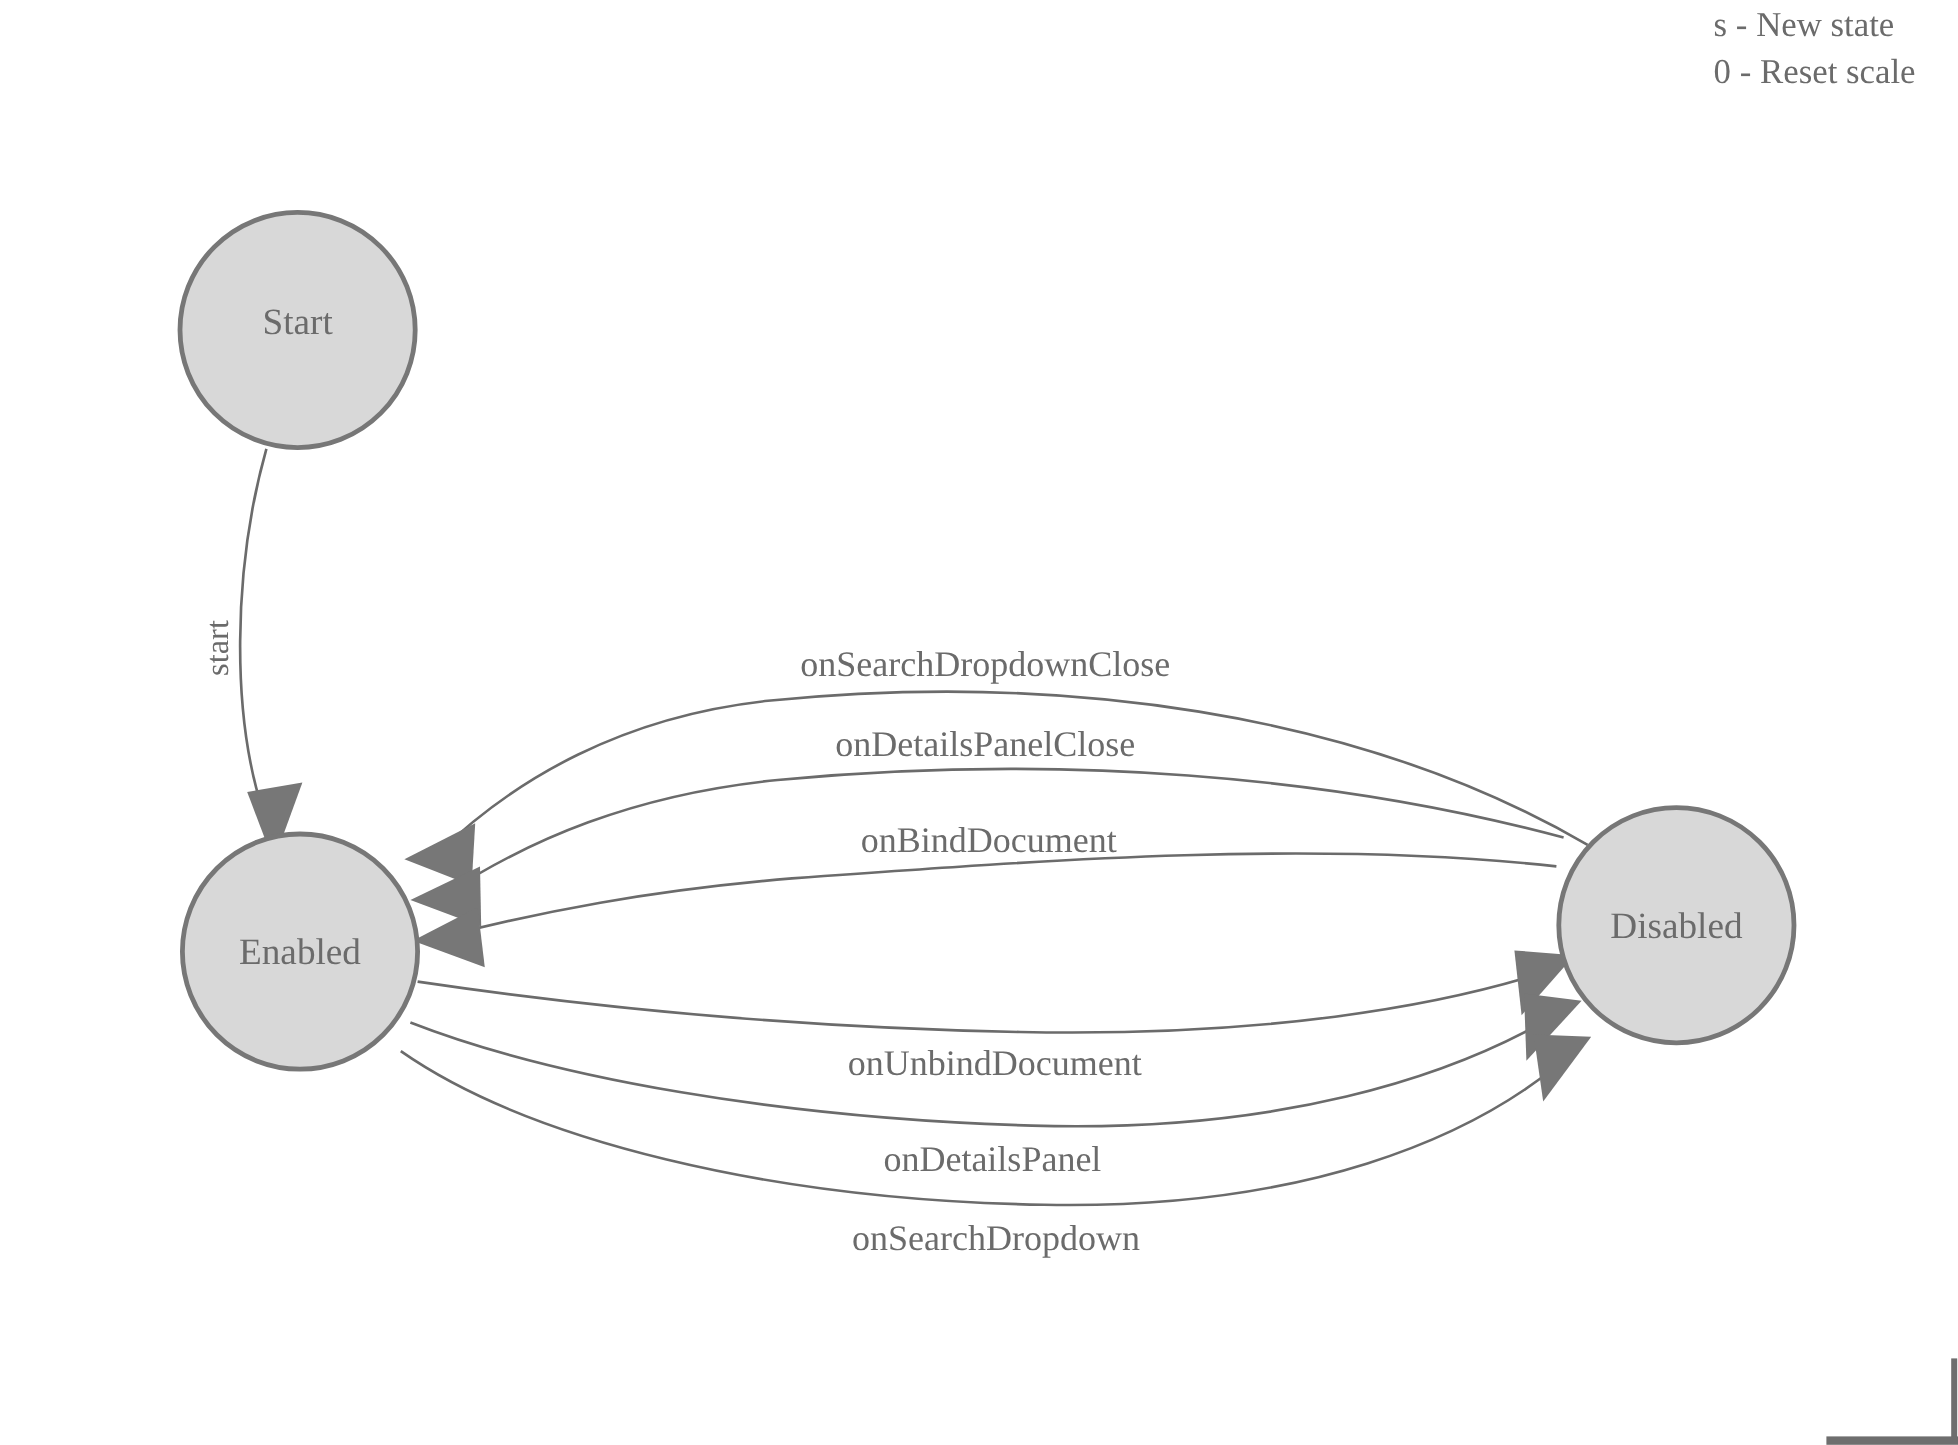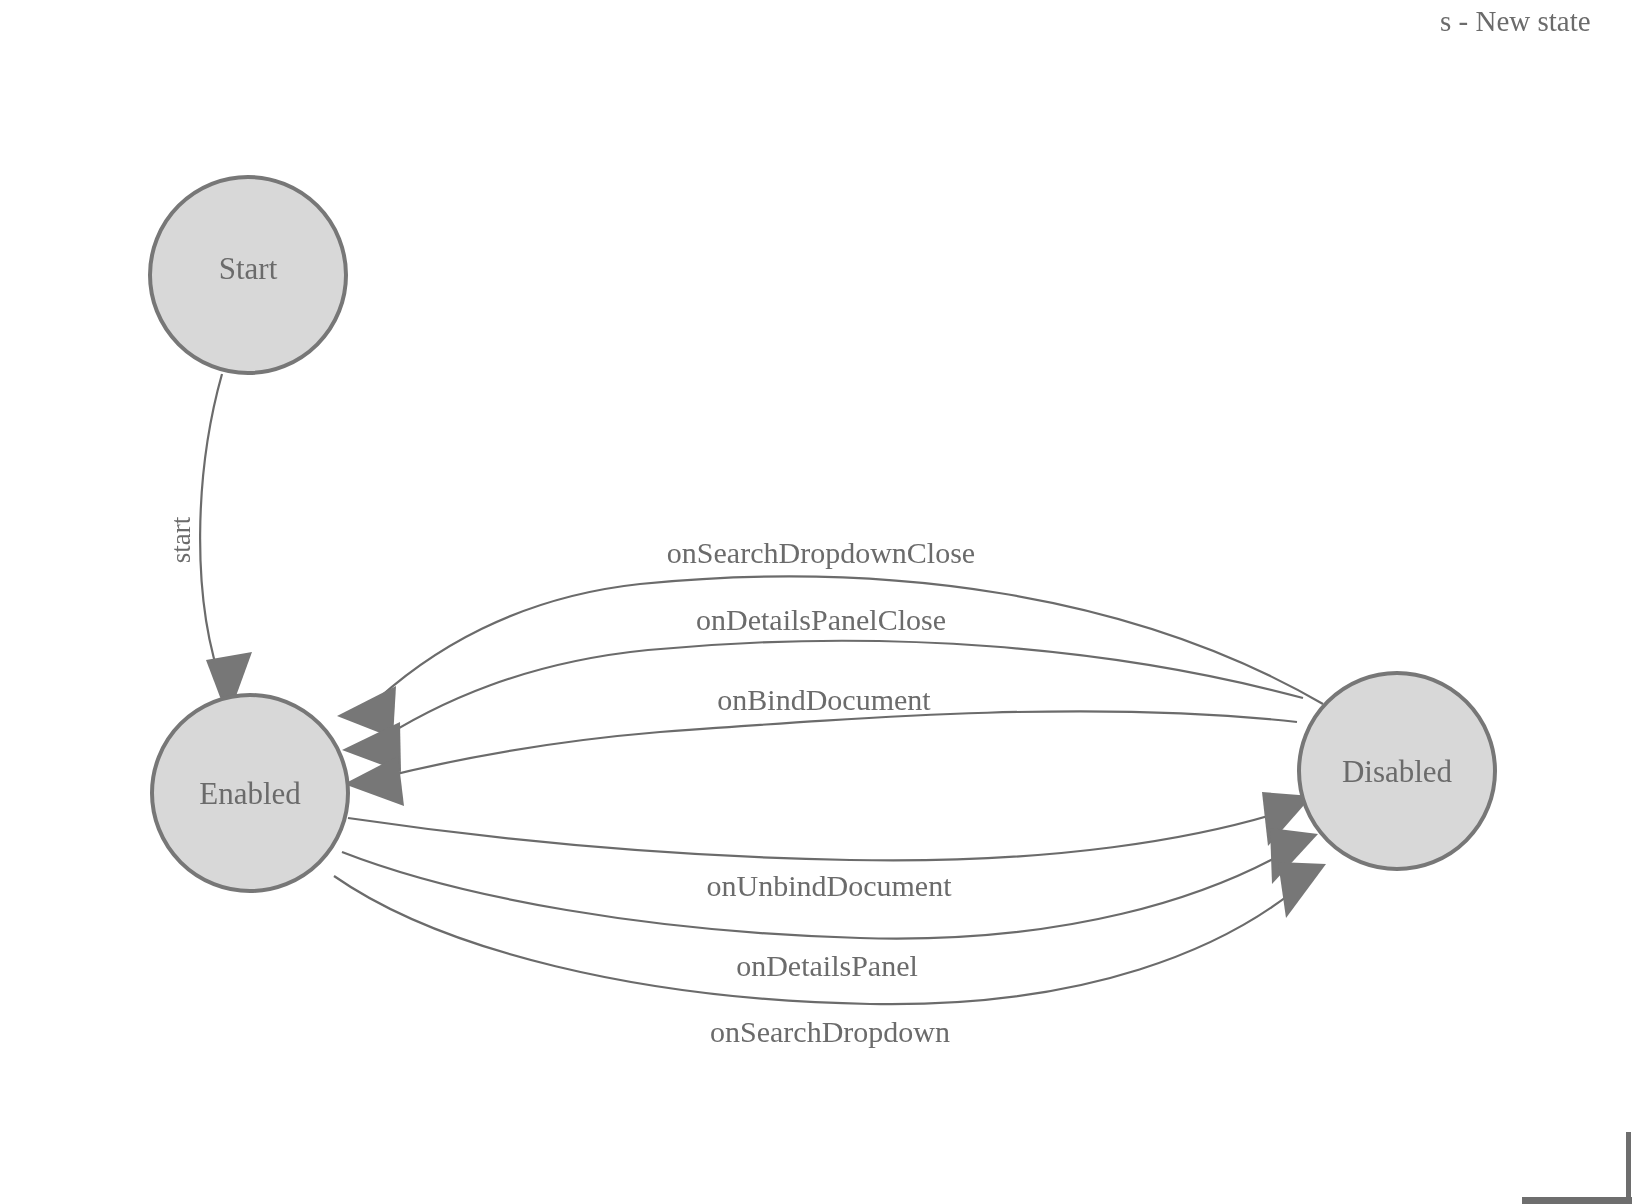--- a/index.html
+++ b/index.html
@@ -74,21 +74,20 @@
     overflow: hidden;
     white-space: nowrap;
     pointer-events: none;
   }
   .help-line {
     font-family: "Liberation Serif", "DejaVu Serif", serif;
     font-size: 29px;
     line-height: 39px;
     color: #6b6b6b;
     white-space: nowrap;
-    margin-left: 12px;
   }
 
   
   #scroll-corner {
     position: absolute;
     right: 0;
     bottom: 0;
     width: 14px;
     height: 72px;
   }
@@ -184,20 +183,21 @@
     <text class="edge-label" x="829" y="896">onUnbindDocument</text>
 
     <text class="edge-label" x="827" y="976">onDetailsPanel</text>
 
     <text class="edge-label" x="830" y="1042">onSearchDropdown</text>
 
   </svg>
 
   <div id="help-overlay">
     <div class="help-line">s - New state</div>
+    <div class="help-line">0 - Reset scale</div>
   </div>
 
   <div id="scroll-corner">
     <div id="scroll-v-thumb"></div>
   </div>
   <div id="scroll-h-wrap">
     <div id="scroll-h-thumb"></div>
   </div>
 
 </div>

